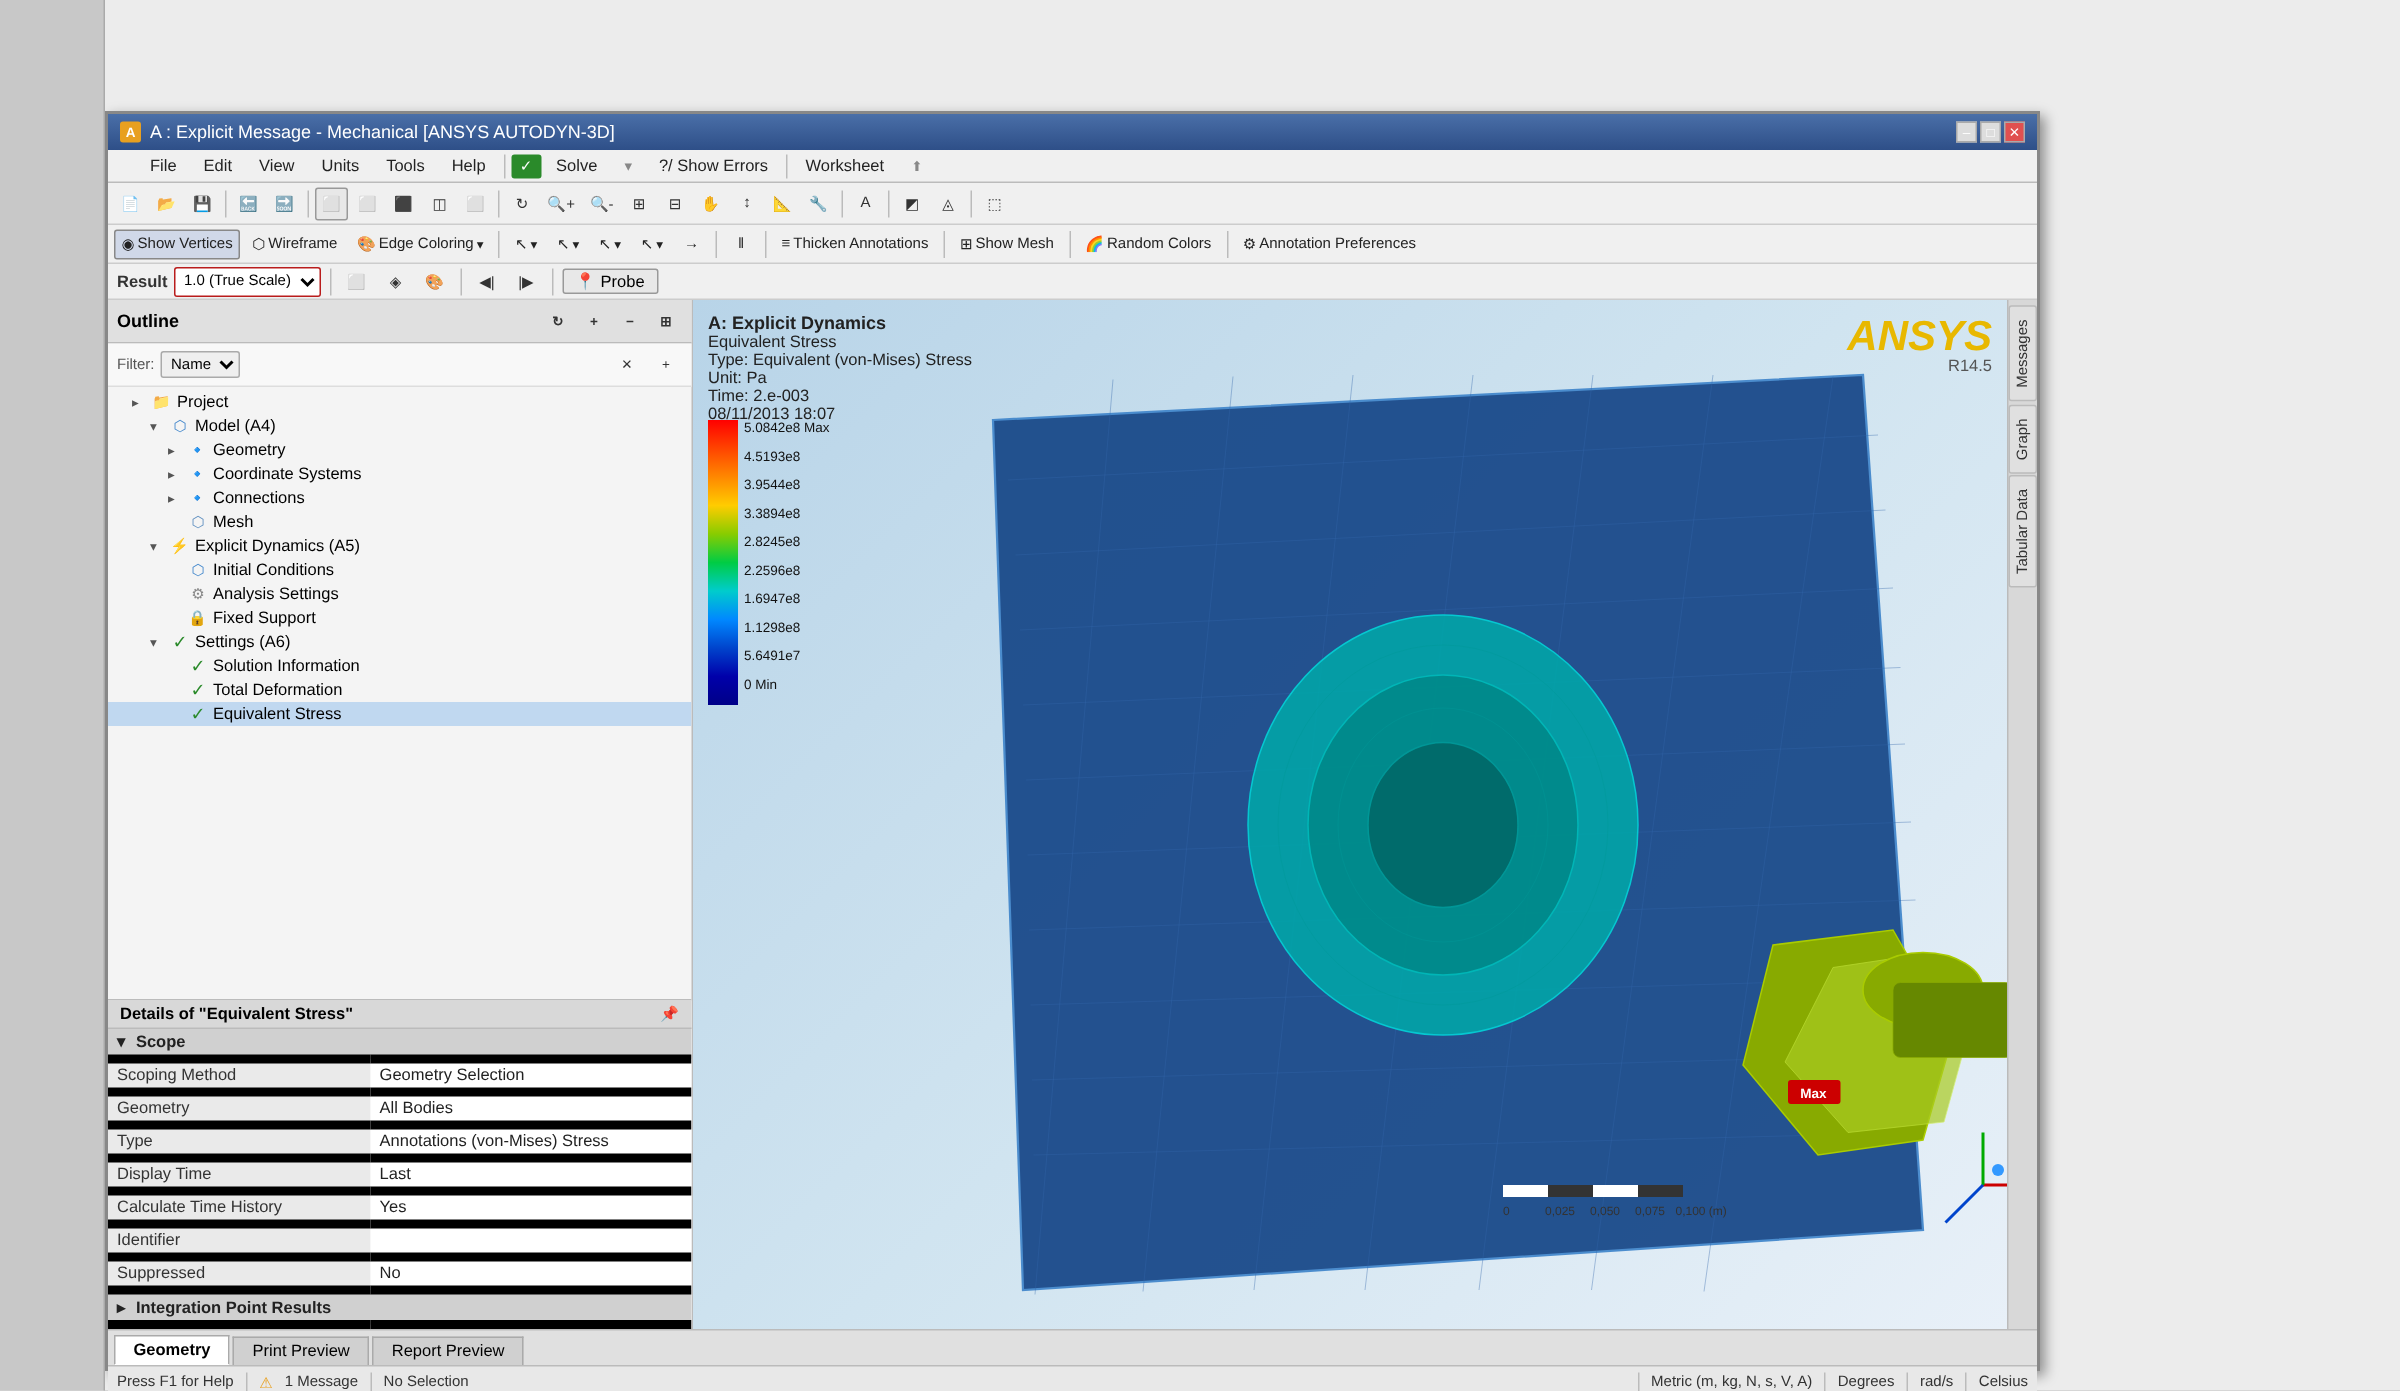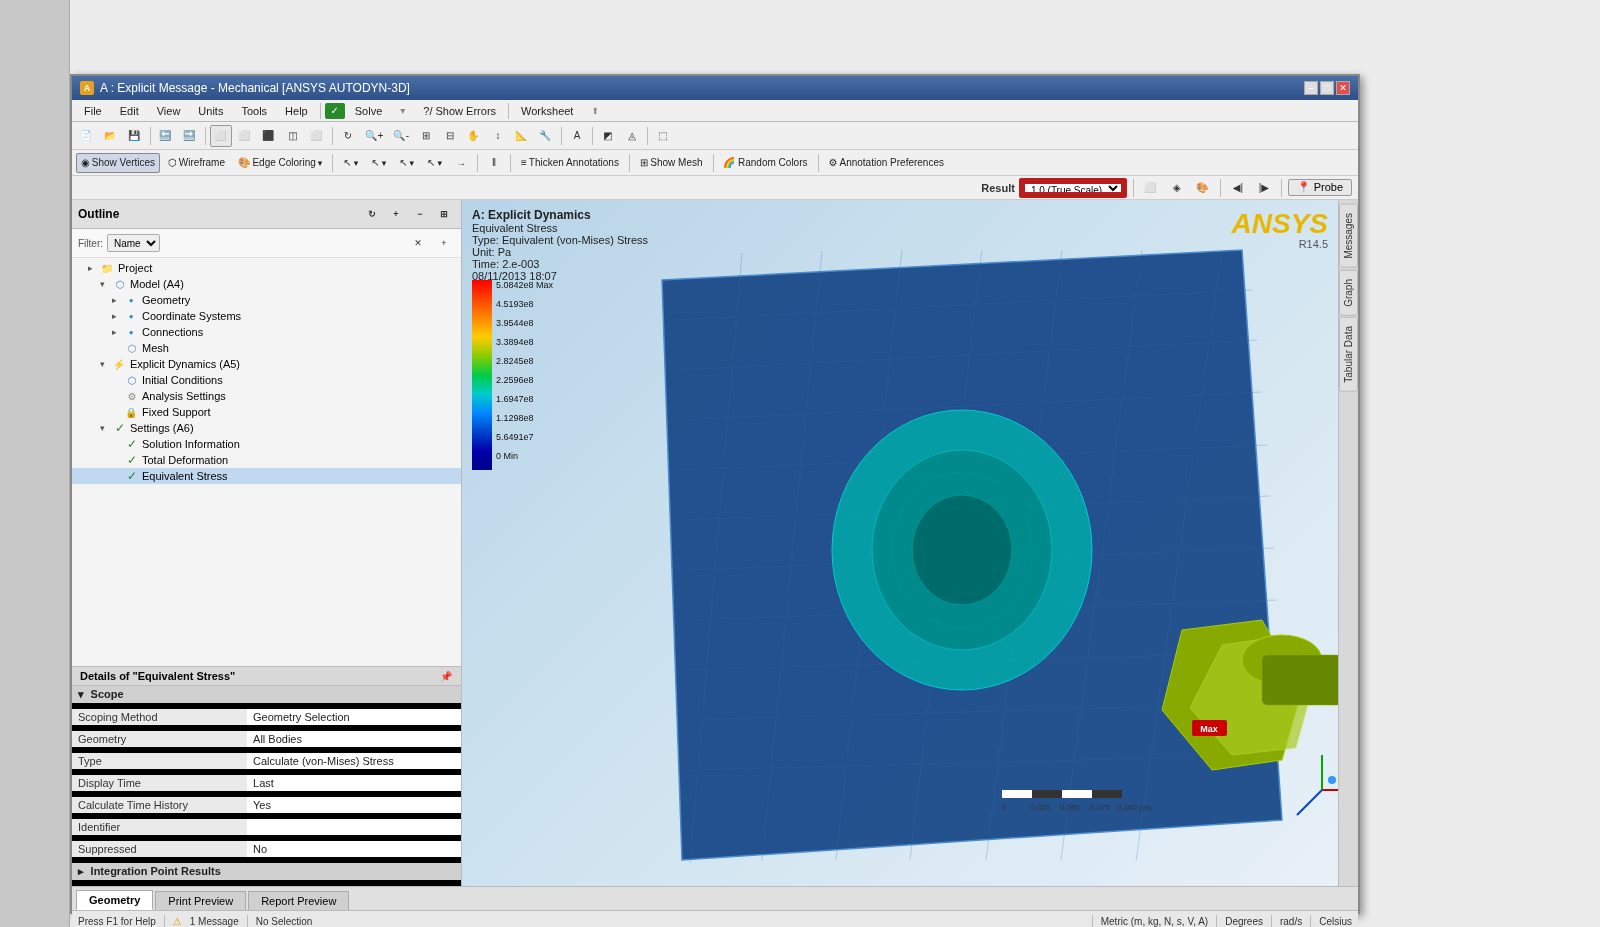--- a/index.html
+++ b/index.html
@@ -9,37 +9,37 @@
     .outer-window { position: absolute; top: 0; left: 0; width: 1600px; height: 927px; background: #ececec; }
 
     
     .ansys-window { position: absolute; top: 74px; left: 70px; width: 1290px; height: 840px; background: #ececec; border: 2px solid #888; box-shadow: 3px 3px 8px rgba(0,0,0,0.4); }
     .ansys-titlebar { background: linear-gradient(to bottom, #4a6fa8, #2e4f88); color: white; font-size: 12px; padding: 4px 8px; display: flex; align-items: center; justify-content: space-between; height: 24px; }
     .ansys-titlebar-title { display: flex; align-items: center; gap: 6px; }
     .ansys-titlebar-btns { display: flex; gap: 2px; }
     .ansys-titlebar-btn { width: 14px; height: 14px; border: 1px solid #aaa; background: #ddd; font-size: 9px; display: flex; align-items: center; justify-content: center; cursor: pointer; }
 
     
-    .ansys-menubar { background: #f0f0f0; border-bottom: 1px solid #bbb; display: flex; align-items: center; height: 22px; padding: 0 4px; gap: 2px; }
+    .ansys-menubar { background: #f0f0f0; border-bottom: 1px solid #bbb; display: flex; align-items: center; height: 22px; padding: 0 20px; gap: 2px; }
     .ansys-menubar span { padding: 2px 8px; cursor: pointer; font-size: 11px; color: #222; }
     .ansys-menubar-sep { width: 1px; height: 16px; background: #bbb; margin: 0 2px; }
 
     
     .ansys-toolbar { background: #f0f0f0; border-bottom: 1px solid #ccc; height: 28px; display: flex; align-items: center; padding: 0 4px; gap: 2px; flex-wrap: nowrap; }
     .tb-btn { height: 22px; min-width: 22px; border: 1px solid transparent; border-radius: 2px; background: transparent; display: flex; align-items: center; justify-content: center; cursor: pointer; font-size: 10px; color: #333; padding: 0 3px; }
     .tb-sep { width: 1px; height: 18px; background: #bbb; margin: 0 2px; }
-    .tb-dropdown { height: 20px; border: 6px solid #b91c1c; background: white; font-size: 10px; padding: 0 2px; border-radius: 2px; cursor: pointer; }
+    .tb-dropdown { height: 20px; border: 1px solid #b91c1c; background: white; font-size: 10px; padding: 0 2px; border-radius: 2px; cursor: pointer; }
 
     
     .view-toolbar { background: #f0f0f0; border-bottom: 1px solid #ccc; height: 26px; display: flex; align-items: center; padding: 0 4px; gap: 3px; font-size: 10px; }
     .view-btn { height: 20px; min-width: 22px; border: 1px solid transparent; border-radius: 2px; background: transparent; display: flex; align-items: center; justify-content: center; cursor: pointer; padding: 0 4px; font-size: 10px; color: #222; gap: 2px; }
     .view-btn.active { background: #d0d8e8; border-color: #888; }
 
     
-    .result-bar { background: #f0f0f0; border-bottom: 1px solid #ccc; height: 24px; display: flex; align-items: center; padding: 0 6px; gap: 4px; font-size: 11px; justify-content: flex-end; }
+    .result-bar { background: #f0f0f0; border-bottom: 1px solid #ccc; height: 24px; display: flex; align-items: center; padding: 0 6px; gap: 4px; font-size: 11px; }
     .result-label { color: #333; font-weight: bold; }
 
     
     .main-content { display: flex; height: calc(100% - 150px); }
 
     
     .left-panel { width: 390px; background: #f4f4f4; border-right: 1px solid #bbb; display: flex; flex-direction: column; }
     .outline-header { background: #e0e0e0; border-bottom: 1px solid #bbb; padding: 3px 6px; font-weight: bold; font-size: 12px; display: flex; align-items: center; justify-content: space-between; }
     .filter-bar { display: flex; align-items: center; gap: 4px; padding: 3px 6px; border-bottom: 1px solid #ddd; background: #f8f8f8; }
     .filter-label { font-size: 10px; color: #555; }
@@ -388,21 +388,21 @@
                   <td>Scoping Method</td>
                   <td>Geometry Selection</td>
                 </tr>
                 <tr>
                   <td>Geometry</td>
                   <td>All Bodies</td>
                 </tr>
 
                 <tr>
                   <td>Type</td>
-                  <td>Calculate (von-Mises) Stress</td>
+                  <td>Annotations (von-Mises) Stress</td>
                 </tr>
                 <tr>
                   <td>Display Time</td>
                   <td>Last</td>
                 </tr>
                 <tr>
                   <td>Calculate Time History</td>
                   <td>Yes</td>
                 </tr>
                 <tr>

